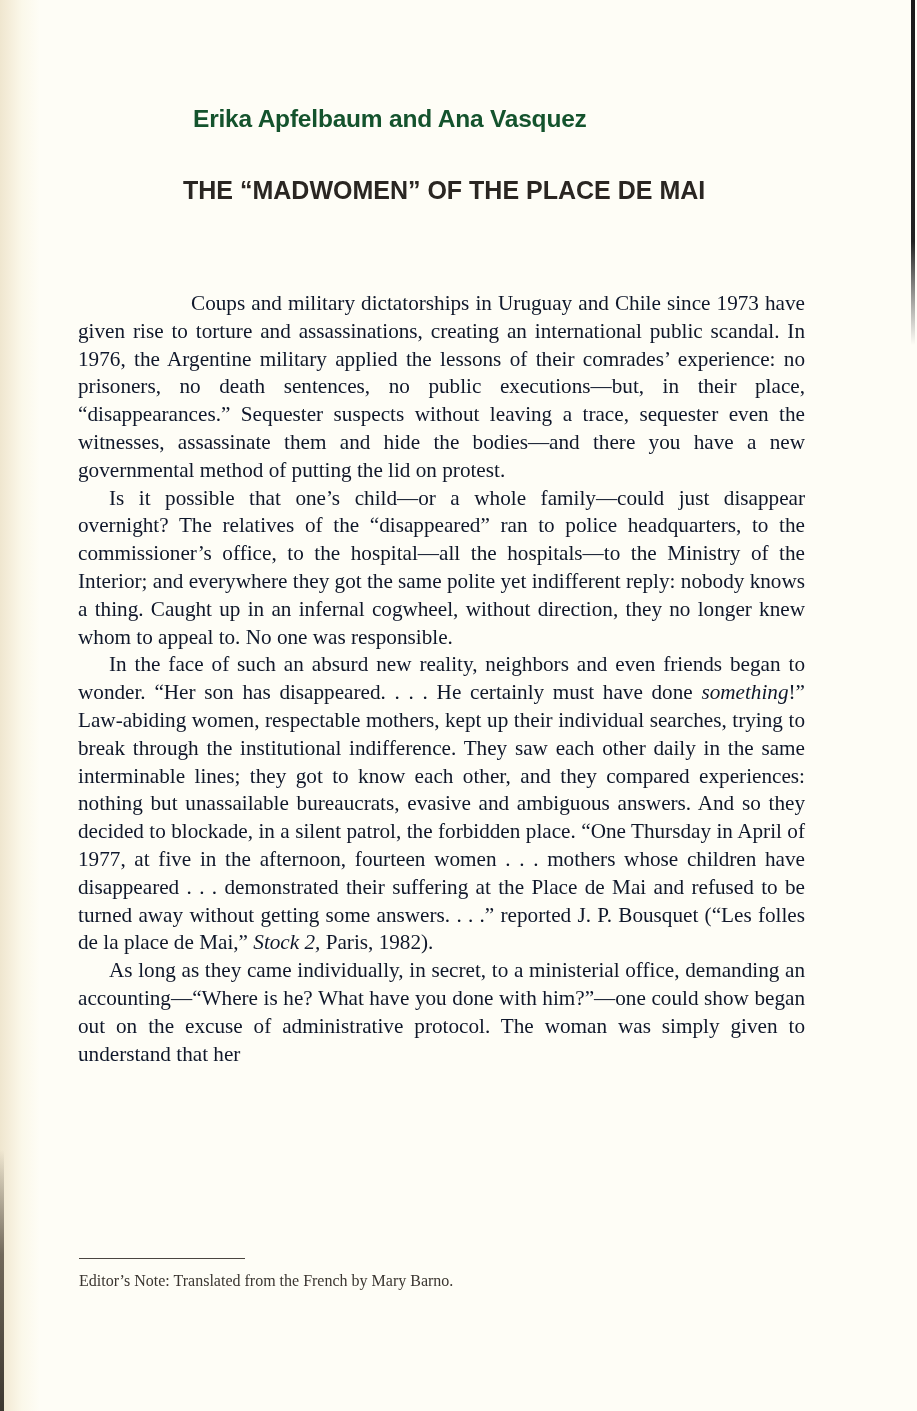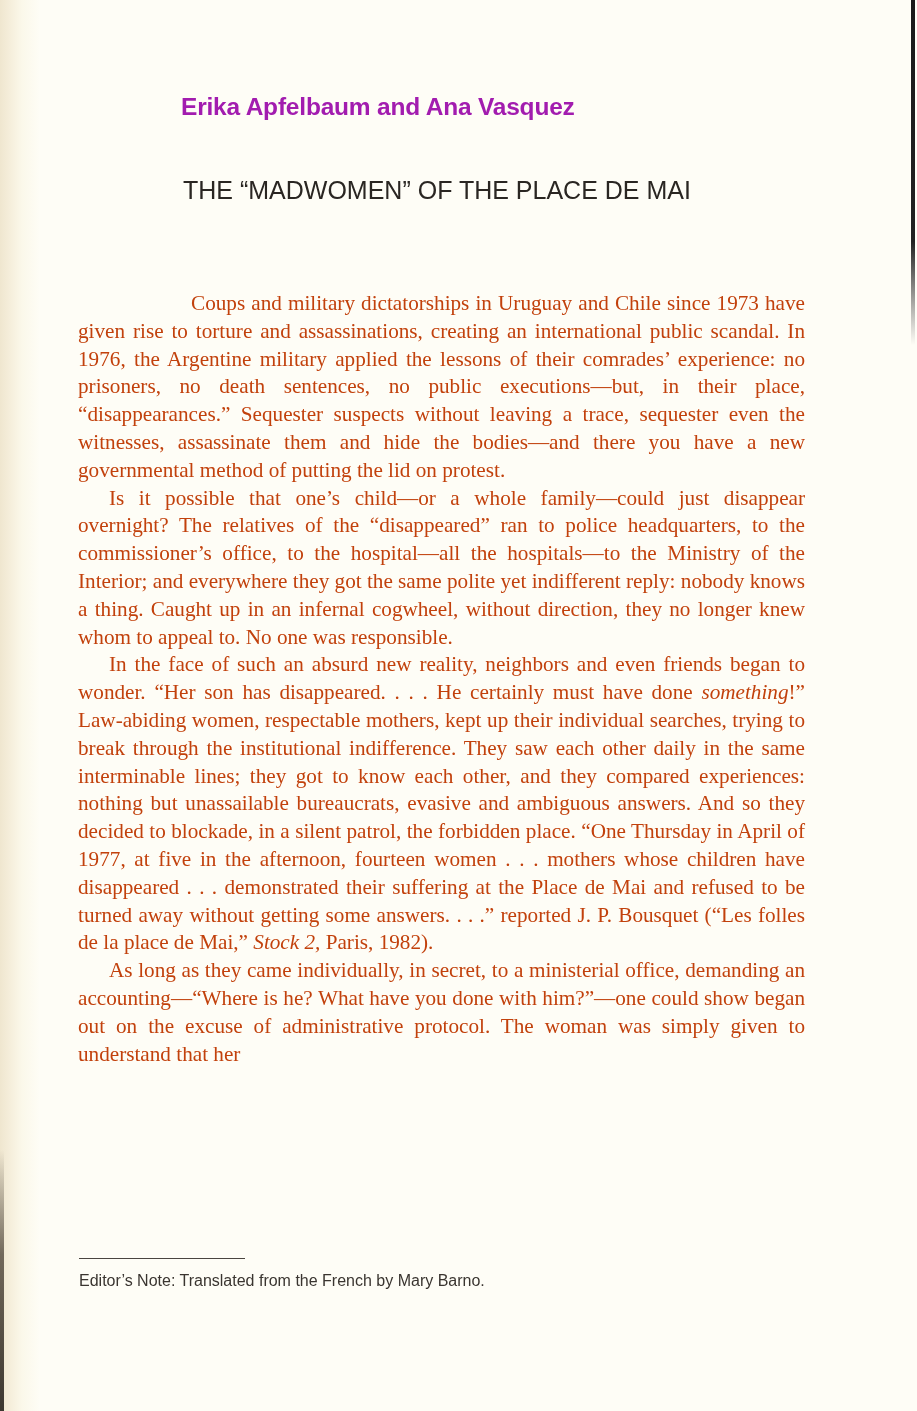--- a/index.html
+++ b/index.html
@@ -35,44 +35,44 @@
       height: 345px;
       background: linear-gradient(to bottom, #1a1a1a 0%, #222 70%, rgba(80,80,80,0.4) 90%, rgba(255,255,255,0) 100%);
     }
     .authors {
       position: absolute;
       left: 181px;
       top: 93px;
       font-family: "Liberation Sans", sans-serif;
       font-weight: bold;
       font-size: 24.5px;
-      color: #a21caf;
+      color: #14532d;
       letter-spacing: -0.2px;
-      margin: 0;
+      margin: 12px;
     }
     .title {
       position: absolute;
       left: 183px;
       top: 176px;
       font-family: "Liberation Sans", sans-serif;
-      font-weight: normal;
+      font-weight: bold;
       font-size: 25px;
       color: #2a2622;
       letter-spacing: 0px;
       margin: 0;
     }
     .body-text {
       position: absolute;
       left: 78px;
       top: 290px;
       width: 727px;
       font-family: "Liberation Serif", serif;
       font-size: 21.2px;
       line-height: 27.8px;
-      color: #c2410c;
+      color: #0f172a;
       text-align: justify;
     }
     .body-text p {
       margin: 0;
       text-indent: 31px;
     }
     .body-text p.first {
       text-indent: 113px;
     }
     .body-text em {
@@ -82,21 +82,21 @@
       left: 79px;
       top: 1258px;
       width: 166px;
       height: 0;
       border-top: 1px solid #4a4540;
     }
     .footnote {
       position: absolute;
       left: 79px;
       top: 1272px;
-      font-family: Liberation Sans, sans-serif;
+      font-family: Liberation Serif, serif;
       font-size: 16px;
       color: #3a3530;
       margin: 0;
     }
   </style>
 </head>
 <body>
 
 <div class="page-bg"></div>
 <div class="left-shadow"></div>

